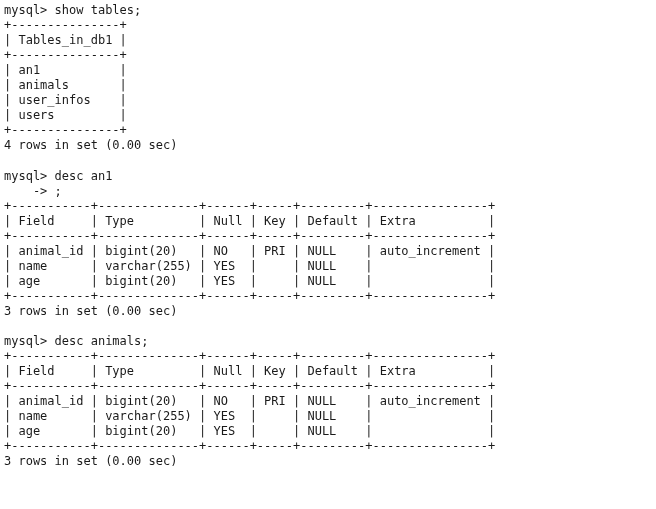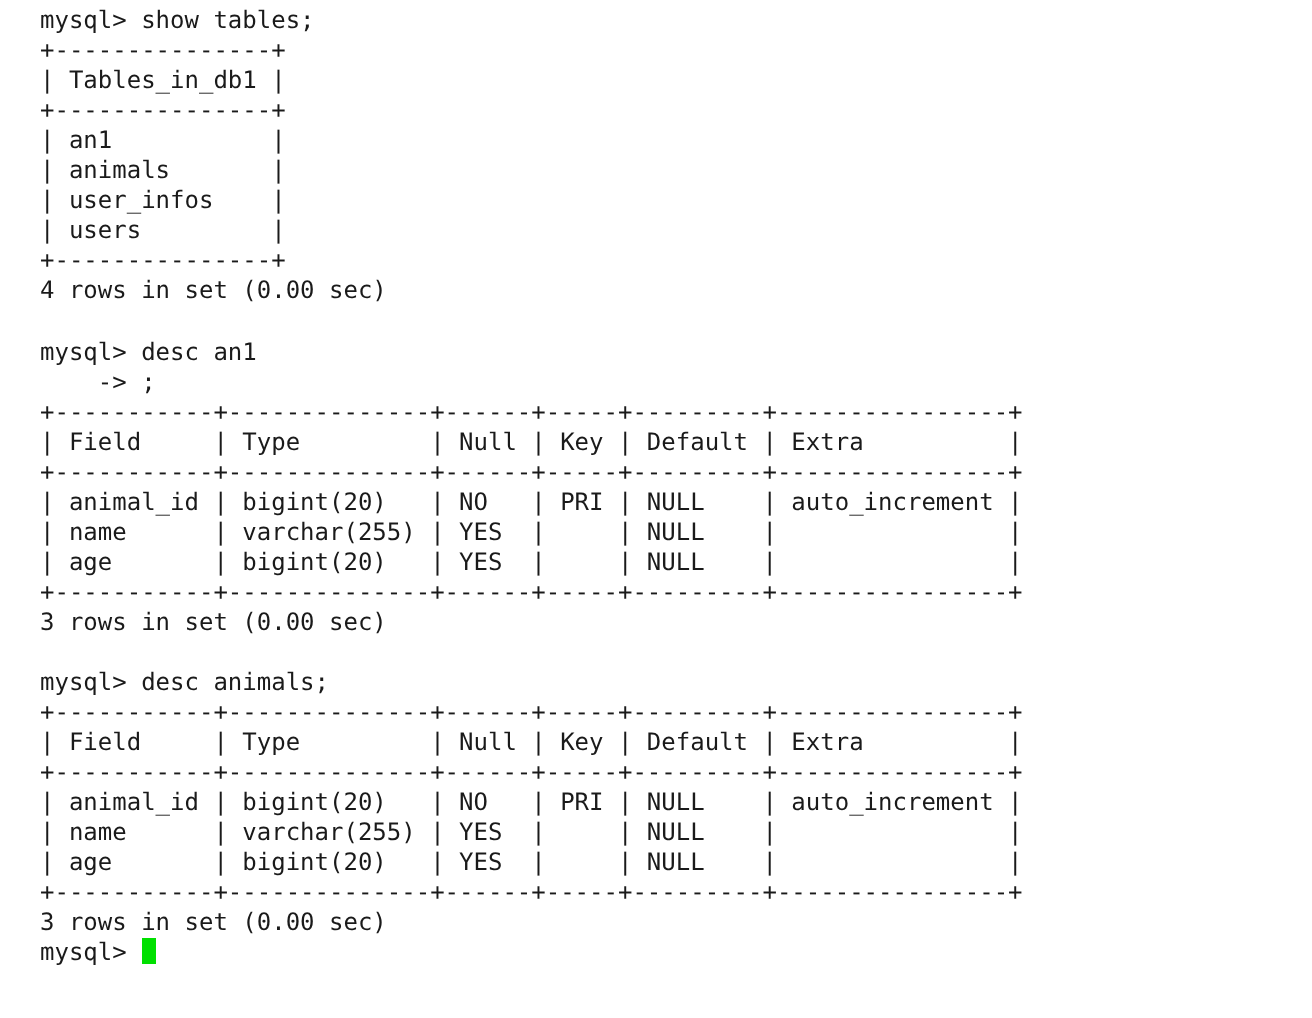--- a/index.html
+++ b/index.html
@@ -12,21 +12,21 @@
     width: 656px;
     height: 509px;
     overflow: hidden;
     font-family: "DejaVu Sans Mono", "Liberation Mono", monospace;
   }
   #terminal {
     position: relative;
     width: 656px;
     height: 509px;
     background: #ffffff;
-    padding: 3px 0 0 20px;
+    padding: 3px 0 0 4px;
     box-sizing: border-box;
   }
   pre.term-block {
     margin: 0;
     padding: 0;
     font-family: "DejaVu Sans Mono", "Liberation Mono", monospace;
     font-size: 12px;
     line-height: 15.05px;
     color: #1a1a1a;
     white-space: pre;
@@ -80,14 +80,13 @@
 mysql&gt; desc animals;
 +-----------+--------------+------+-----+---------+----------------+
 | Field     | Type         | Null | Key | Default | Extra          |
 +-----------+--------------+------+-----+---------+----------------+
 | animal_id | bigint(20)   | NO   | PRI | NULL    | auto_increment |
 | name      | varchar(255) | YES  |     | NULL    |                |
 | age       | bigint(20)   | YES  |     | NULL    |                |
 +-----------+--------------+------+-----+---------+----------------+
 3 rows in set (0.00 sec)
 </pre>
-  <span class="cursor-line"><span>mysql&gt; </span><span class="cursor-block"></span></span>
 </div>
 
 </body></html>

